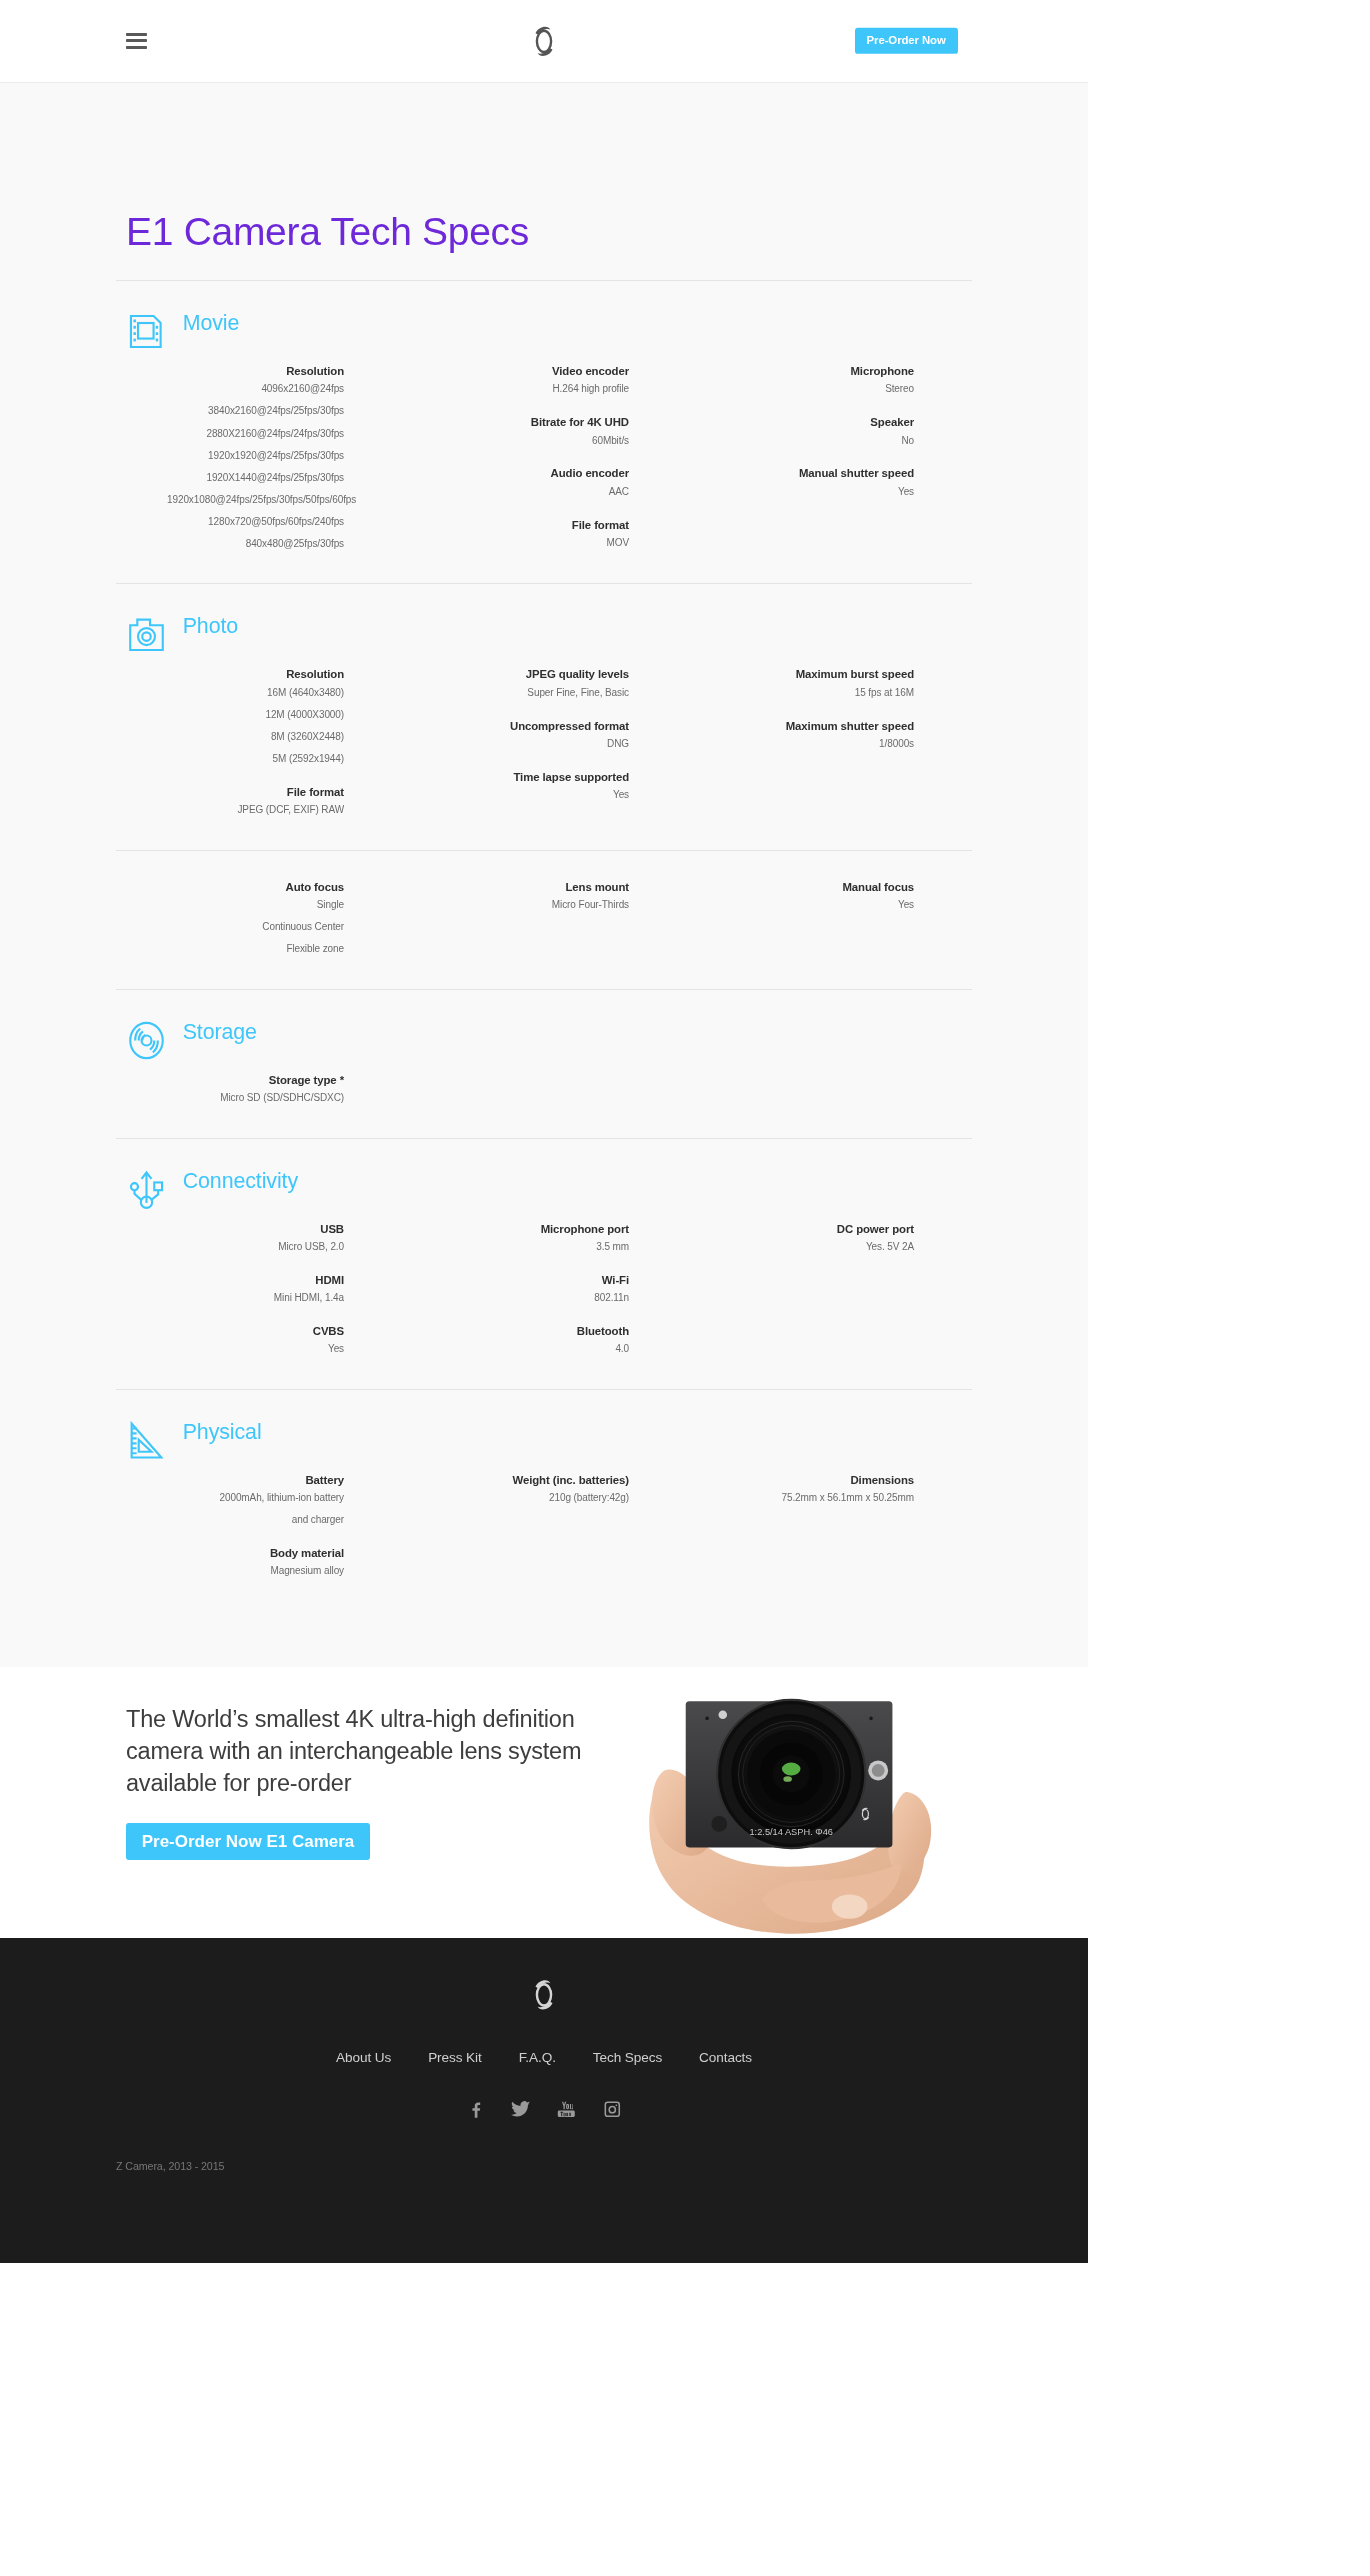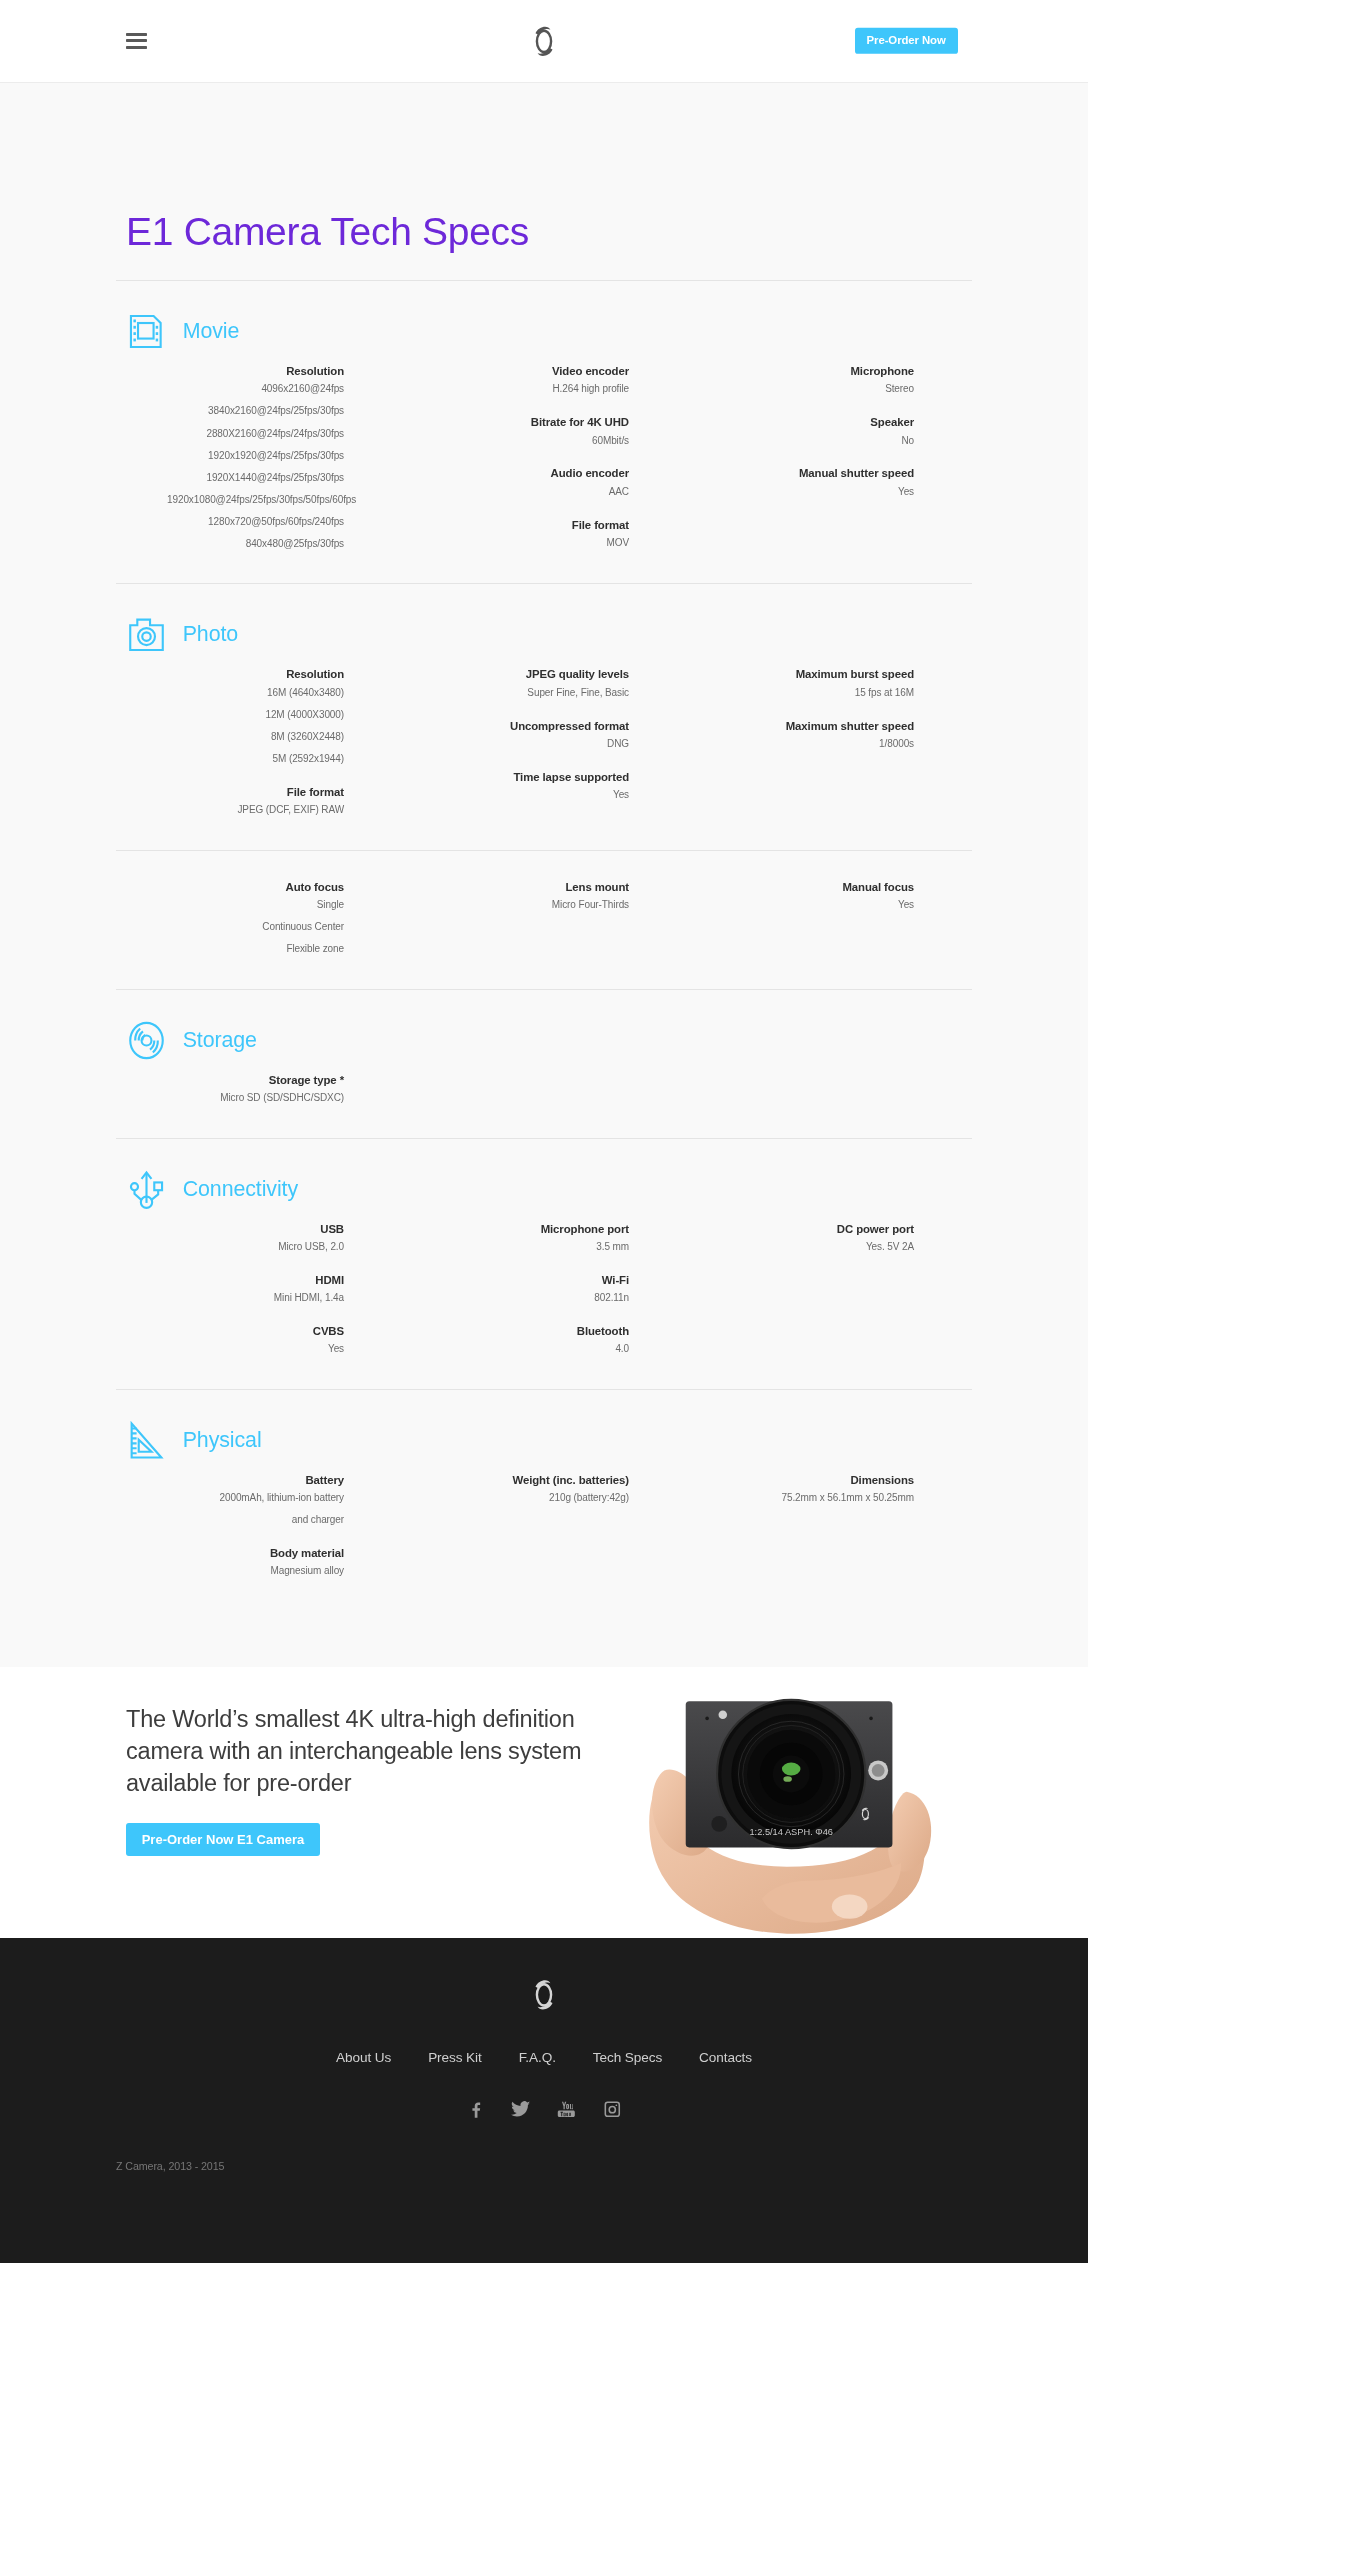--- a/index.html
+++ b/index.html
@@ -61,21 +61,21 @@
     margin-bottom: 26px;
   }
 
   .spec-section {
     border-top: 0.7px solid #e4e4e4;
     padding: 30px 0 0 10px;
     position: relative;
   }
   .spec-section.first { border-top: 0.7px solid #e4e4e4; }
 
-  .sec-head { display: flex; align-items: center; height: 41px; margin-bottom: 13px; }
+  .sec-head { display: flex; align-items: flex-start; height: 41px; margin-bottom: 13px; }
   .sec-icon { width: 41px; height: 41px; flex: 0 0 41px; display: flex; align-items: center; justify-content: center; }
   .sec-icon svg { display: block; }
   .sec-title {
     color: #3ec6fb;
     font-size: 21.4px;
     font-weight: normal;
     margin-left: 15.7px;
     letter-spacing: -0.1px;
   }
 
@@ -110,21 +110,21 @@
   .cta-text {
     position: absolute; left: 10px; top: 36px;
     width: 492px;
     font-size: 23.5px; font-weight: 300; color: #3d3d3d;
     line-height: 32px; letter-spacing: -0.2px;
   }
   .cta-btn {
     position: absolute; left: 10px; top: 156px;
     background: #3ec6fb; color: #fff; border: none; border-radius: 2.9px;
     padding: 10px 15.7px 10.7px;
-    font-size: 13px; font-weight: bold; cursor: pointer;
+    font-size: 17px; font-weight: bold; cursor: pointer;
     font-family: "Liberation Sans", sans-serif; line-height: 1;
   }
   .cta-photo { position: absolute; right: 14.3px; bottom: 0; width: 335px; height: 271px; }
 
   
   .site-footer {
     background: #1c1c1c; height: 325px; position: relative;
   }
   .ftr-inner { width: 856px; margin: 0 auto; text-align: left; padding-top: 38px; }
   .ftr-logo { width: 34px; height: 37px; margin: 0 auto 37px; }

